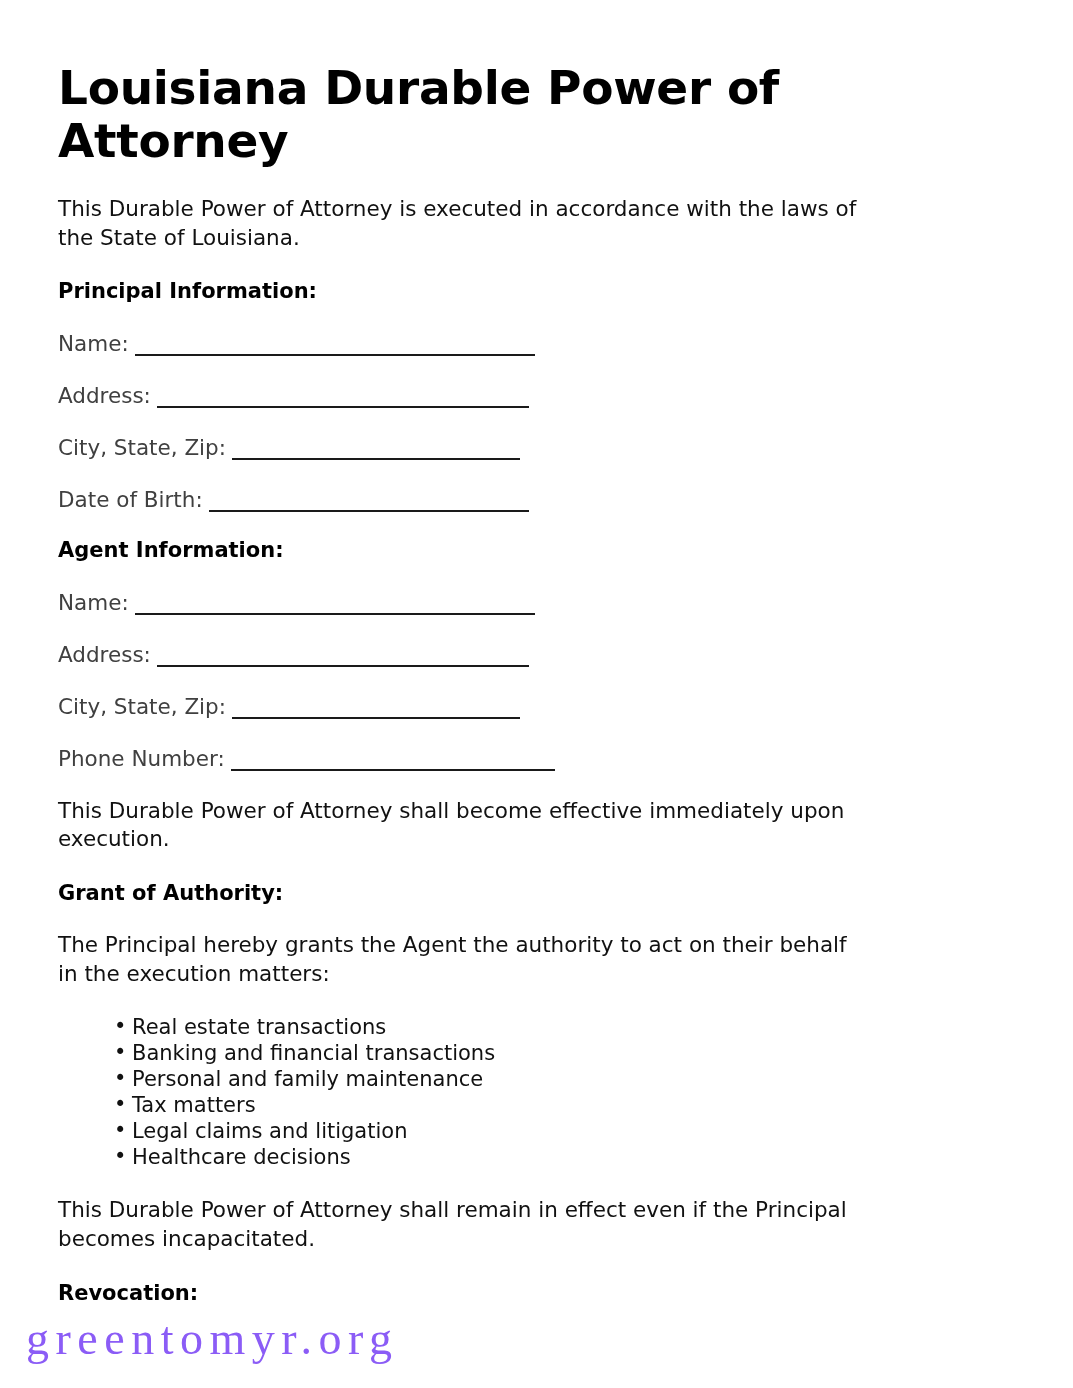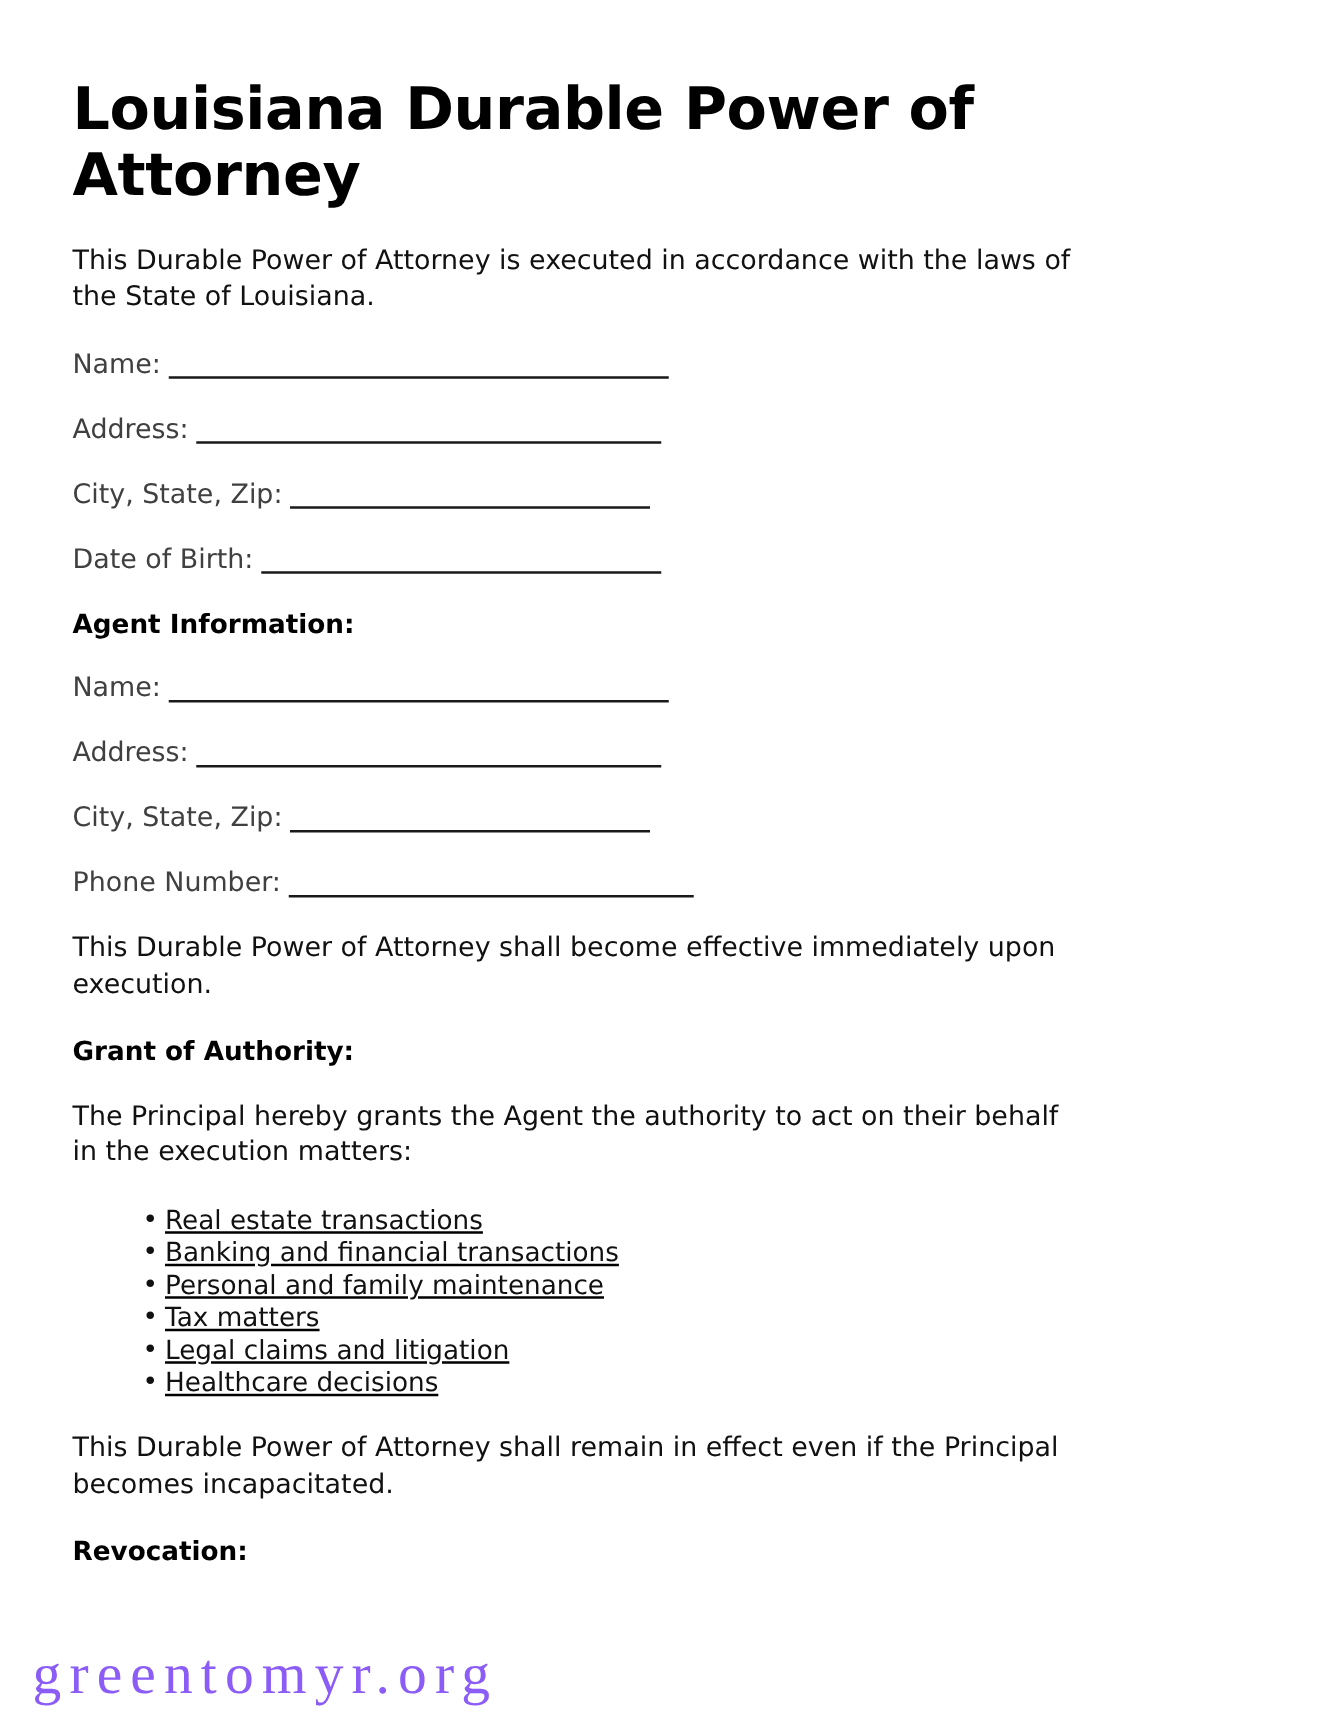--- a/index.html
+++ b/index.html
@@ -68,21 +68,20 @@
     border-bottom: 2.2px solid #1a1a1a;
     vertical-align: -5px;
     margin-left: 6px;
     height: 0;
   }
 
   .bullets {
     margin: 0 0 26px 0;
     padding: 0 0 0 56px;
     list-style: none;
-    text-decoration: underline;
   }
   .bullets li {
     font-size: 21px;
     line-height: 1.24;
     color: #111111;
     position: relative;
     padding-left: 18px;
   }
   .bullets li::before {
     content: "\2022";
@@ -109,20 +108,21 @@
 </style>
 </head>
 <body>
 
 <div class="page">
 
   <h1 class="doc-title">Louisiana Durable Power of Attorney</h1>
 
   <p class="para">This Durable Power of Attorney is executed in accordance with the laws of the State of Louisiana.</p>
 
+  <h2 class="section-head">Principal Information:</h2>
 
   <div class="field-line">
     <span class="field-label">Name:</span><span class="field-rule" style="width: 400px;"></span>
   </div>
 
   <div class="field-line">
     <span class="field-label">Address:</span><span class="field-rule" style="width: 372px;"></span>
   </div>
 
   <div class="field-line">

